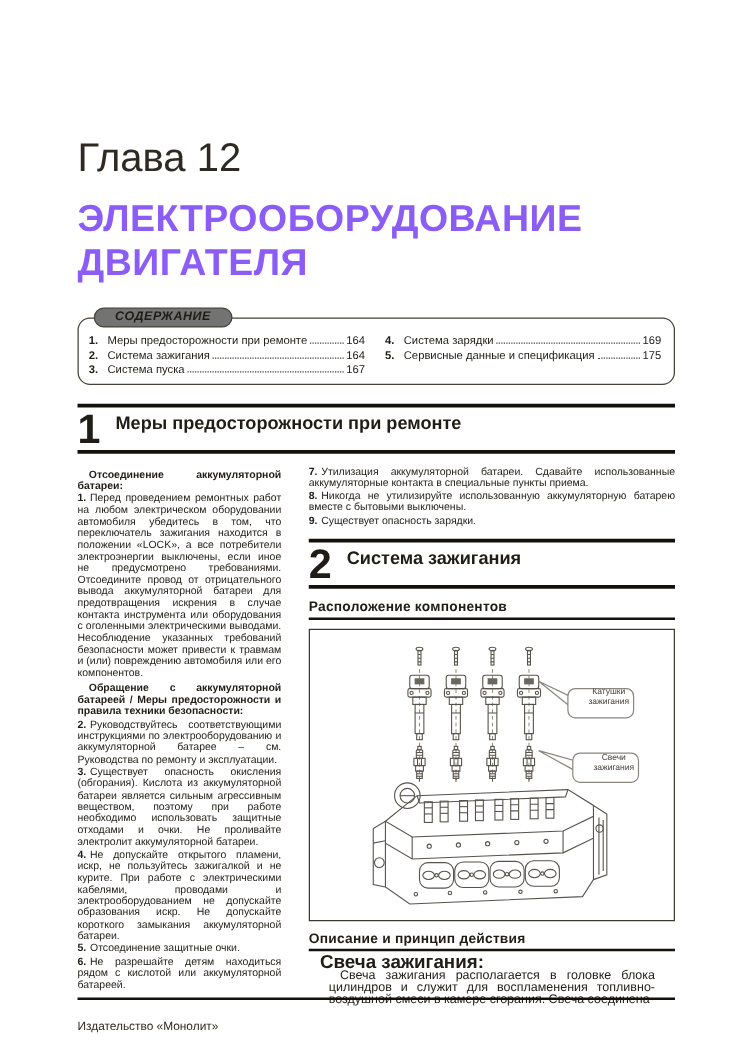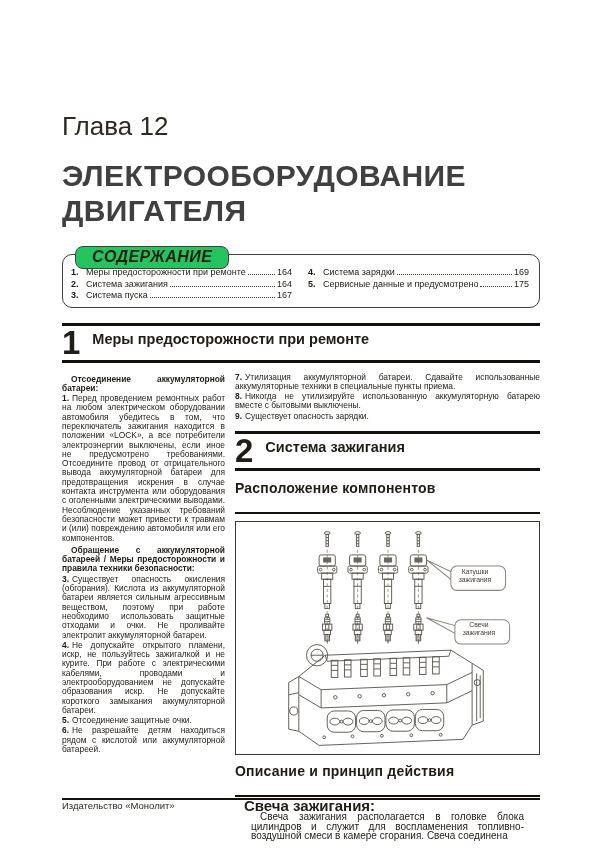--- a/index.html
+++ b/index.html
@@ -2,69 +2,69 @@
 <html><head>
 <meta charset="utf-8">
 <style>
   html,body{margin:0;padding:0;background:#ffffff;}
   .page{
     position:relative;width:600px;height:849px;background:#fff;overflow:hidden;
     font-family:"Liberation Sans", sans-serif;color:#201c16;
   }
   .content{position:absolute;left:62px;top:0;width:478px;}
 
-  .chapter-label{margin-top:112px;font-size:26px;line-height:28px;color:#2e2922;}
-  .chapter-title{margin-top:18px;font-size:30px;line-height:35px;font-weight:bold;letter-spacing:0.4px;color:#404040;}
+  .chapter-label{margin-top:112px;font-size:32px;line-height:28px;color:#2e2922;}
+  .chapter-title{margin-top:18px;font-size:30px;line-height:35px;font-weight:bold;letter-spacing:0.4px;color:#8b5cf6;}
 
   
   .toc-box{margin-top:26px;border:1.5px solid #46413a;border-radius:10px;padding:12px 10px 5px 8px;position:relative;}
-  .toc-tab{position:absolute;top:-9px;left:12px;background:#22c55e;border:1.5px solid #46413a;border-radius:8px;
-           padding:1px 16px 2px;font-size:16px;font-weight:bold;font-style:italic;letter-spacing:0.4px;}
+  .toc-tab{position:absolute;top:-9px;left:12px;background:#737373;border:1.5px solid #46413a;border-radius:8px;
+           padding:1px 16px 2px;font-size:10px;font-weight:bold;font-style:italic;letter-spacing:0.4px;}
   .toc-cols{display:flex;gap:16px;font-size:9px;line-height:11.5px;}
   .toc-col{flex:1;}
   .toc-row{display:flex;align-items:baseline;}
   .toc-num{font-weight:bold;width:15px;flex:none;}
   .toc-leader{flex:1;border-bottom:1.5px dotted #46413a;margin:0 2px 2px 2px;min-width:8px;}
   .toc-pg{flex:none;}
 
   
   .section-bar{border-top:3.5px solid #14110d;border-bottom:3.5px solid #14110d;display:flex;padding:1px 0 2px;}
   .sec-num{font-size:33px;font-weight:bold;line-height:31px;flex:none;}
   .sec-title{font-size:14.5px;font-weight:bold;margin:4px 0 0 12px;}
   .bar-1{margin-top:15px;}
   .bar-2{margin-top:10px;}
 
   
-  .cols{display:flex;gap:10px;margin-top:9px;}
+  .cols{display:flex;gap:22px;margin-top:9px;}
   .col-left{width:163px;flex:none;}
   .col-right{flex:1;min-width:0;}
   .body-text p{margin:0;font-size:8.4px;line-height:9.3px;text-align:justify;}
   .p-head{font-weight:bold;text-indent:9px;margin-top:3px !important;}
   .p-item{margin-top:1px !important;}
   .p-item .num{font-weight:bold;padding-right:3px;}
 
-  .subhead{font-size:14px;font-weight:bold;letter-spacing:0.2px;border-bottom:2.5px solid #14110d;
-           padding-bottom:16px;margin-top:9px;}
+  .subhead{font-size:11px;font-weight:bold;letter-spacing:0.2px;border-bottom:2.5px solid #14110d;
+           padding-bottom:2px;margin-top:9px;}
   .subhead-2{margin-top:8px;}
 
   
   .diagram-box{margin-top:7px;border:1.8px solid #3d3933;height:232px;position:relative;background:#fff;}
   .diagram-box svg{position:absolute;left:0;top:0;width:100%;height:100%;}
   .eng, .asm{stroke:#57534c;stroke-width:0.9;fill:none;}
   .dash{stroke:#7a766e;stroke-width:0.7;stroke-dasharray:3 2.5;}
   .bubble{fill:#ffffff;stroke:#8a867e;stroke-width:1;}
   .sock{fill:#6b675f;stroke:none;}
   .callout-text{position:absolute;font-size:6.8px;line-height:8px;text-align:center;white-space:pre-line;color:#46413a;}
   .callout-coils{left:212px;top:46px;width:54px;}
   .callout-plugs{left:216px;top:99px;width:54px;}
 
   .plug-head{font-size:15px;font-weight:bold;text-indent:9px;margin:4px 0 0;line-height:10px;}
   .plug-text{font-size:10px;line-height:9.6px;text-align:justify;text-indent:9px;margin:1px 16px 0;}
 
-  .footer{position:absolute;left:62px;width:478px;top:798px;border-top:2px solid #14110d;padding-top:0;
+  .footer{position:absolute;left:62px;width:478px;top:798px;border-top:2px solid #14110d;padding-top:16px;
           font-size:9.5px;color:#2e2922;}
 </style>
 </head>
 <body>
 
 <div class="page">
   <div class="content">
 
     <div class="chapter-label">Глава 12</div>
     <div class="chapter-title">ЭЛЕКТРООБОРУДОВАНИЕ ДВИГАТЕЛЯ</div>
@@ -94,48 +94,49 @@
         </div>
         <div class="toc-col">
           <div class="toc-row">
             <span class="toc-num">4.</span>
             <span class="toc-title">Система зарядки</span>
             <span class="toc-leader"></span>
             <span class="toc-pg">169</span>
           </div>
           <div class="toc-row">
             <span class="toc-num">5.</span>
-            <span class="toc-title">Сервисные данные и предусмотрено</span>
+            <span class="toc-title">Сервисные данные и спецификация</span>
             <span class="toc-leader"></span>
             <span class="toc-pg">175</span>
           </div>
         </div>
       </div>
     </div>
 
     <div class="section-bar bar-1">
       <span class="sec-num">1</span>
       <span class="sec-title">Меры предосторожности при ремонте</span>
     </div>
 
     <div class="cols">
 
       <div class="col-left body-text">
         <p class="p-head">Отсоединение аккумуляторной батареи:</p>
         <p class="p-item"><span class="num">1.</span><span>Перед проведением ремонтных работ на любом электрическом оборудовании автомобиля убедитесь в том, что переключатель зажигания находится в положении «LOCK», а все потребители электроэнергии выключены, если иное не предусмотрено требованиями. Отсоедините провод от отрицательного вывода аккумуляторной батареи для предотвращения искрения в случае контакта инструмента или оборудования с оголенными электрическими выводами. Несоблюдение указанных требований безопасности может привести к травмам и (или) повреждению автомобиля или его компонентов.</span></p>
         <p class="p-head">Обращение с аккумуляторной батареей / Меры предосторожности и правила техники безопасности:</p>
+        <p class="p-item"><span class="num">2.</span><span>Руководствуйтесь соответствующими инструкциями по электрооборудованию и аккумуляторной батарее – см. Руководства по ремонту и эксплуатации.</span></p>
         <p class="p-item"><span class="num">3.</span><span>Существует опасность окисления (обгорания). Кислота из аккумуляторной батареи является сильным агрессивным веществом, поэтому при работе необходимо использовать защитные отходами и очки. Не проливайте электролит аккумуляторной батареи.</span></p>
         <p class="p-item"><span class="num">4.</span><span>Не допускайте открытого пламени, искр, не пользуйтесь зажигалкой и не курите. При работе с электрическими кабелями, проводами и электрооборудованием не допускайте образования искр. Не допускайте короткого замыкания аккумуляторной батареи.</span></p>
         <p class="p-item"><span class="num">5.</span><span>Отсоединение защитные очки.</span></p>
         <p class="p-item"><span class="num">6.</span><span>Не разрешайте детям находиться рядом с кислотой или аккумуляторной батареей.</span></p>
       </div>
 
       <div class="col-right">
         <div class="body-text">
-          <p class="p-item"><span class="num">7.</span><span>Утилизация аккумуляторной батареи. Сдавайте использованные аккумуляторные техники в специальные пункты приема.</span></p>
+          <p class="p-item"><span class="num">7.</span><span>Утилизация аккумуляторной батареи. Сдавайте использованные аккумуляторные контакта в специальные пункты приема.</span></p>
           <p class="p-item"><span class="num">8.</span><span>Никогда не утилизируйте использованную аккумуляторную батарею вместе с бытовыми выключены.</span></p>
           <p class="p-item"><span class="num">9.</span><span>Существует опасность зарядки.</span></p>
         </div>
 
         <div class="section-bar bar-2">
           <span class="sec-num">2</span>
           <span class="sec-title">Система зажигания</span>
         </div>
 
         <div class="subhead">Расположение компонентов</div>

